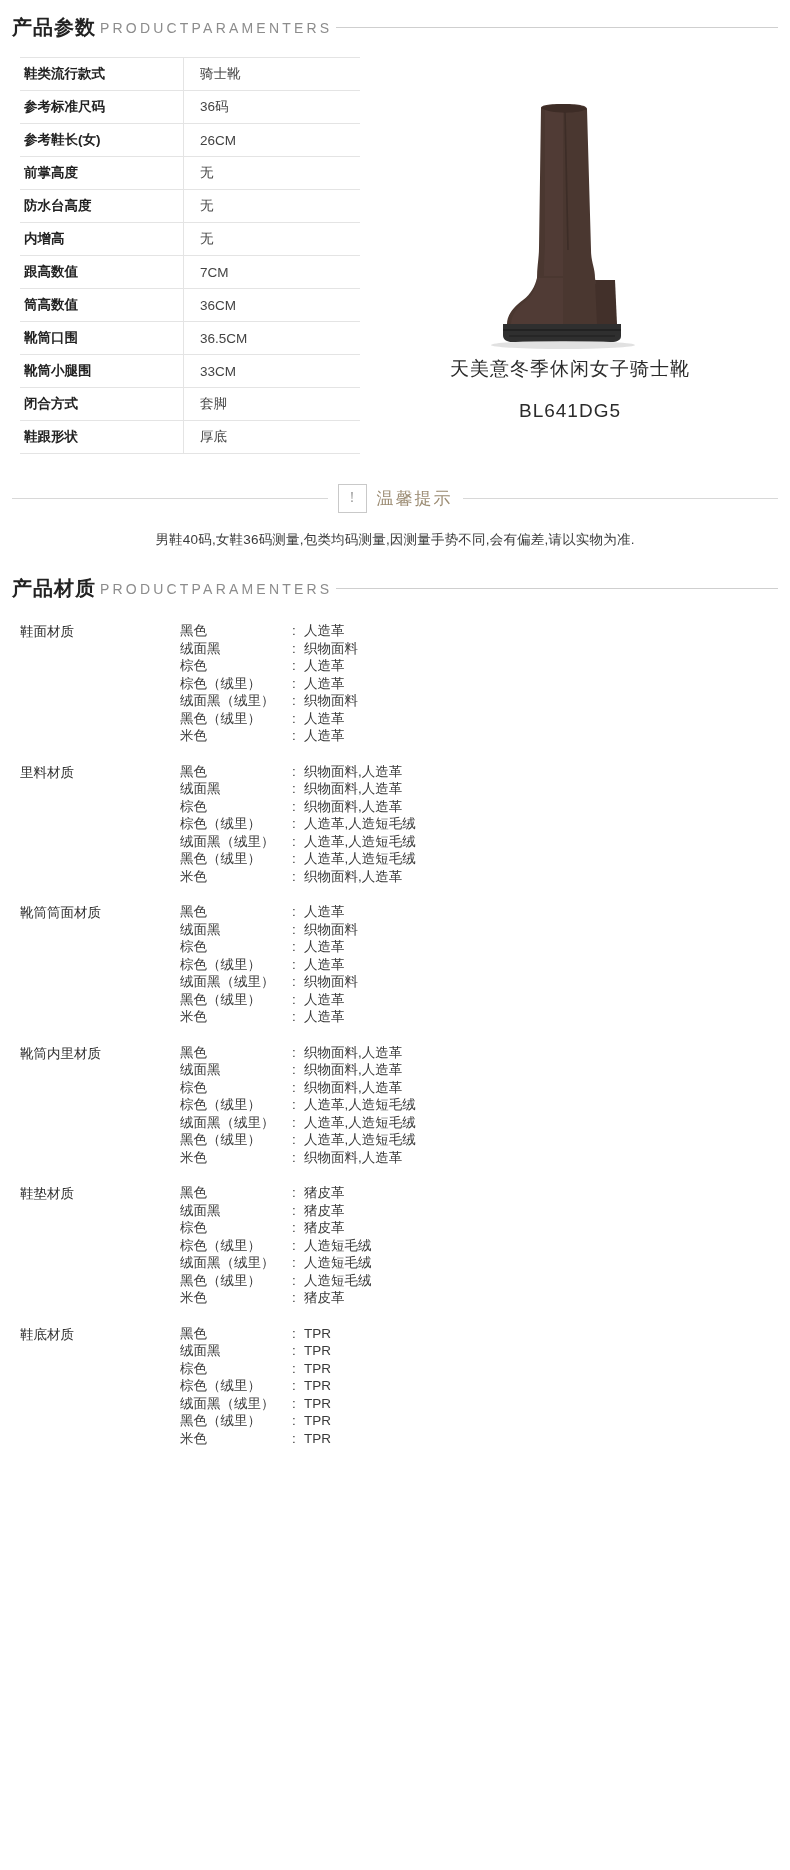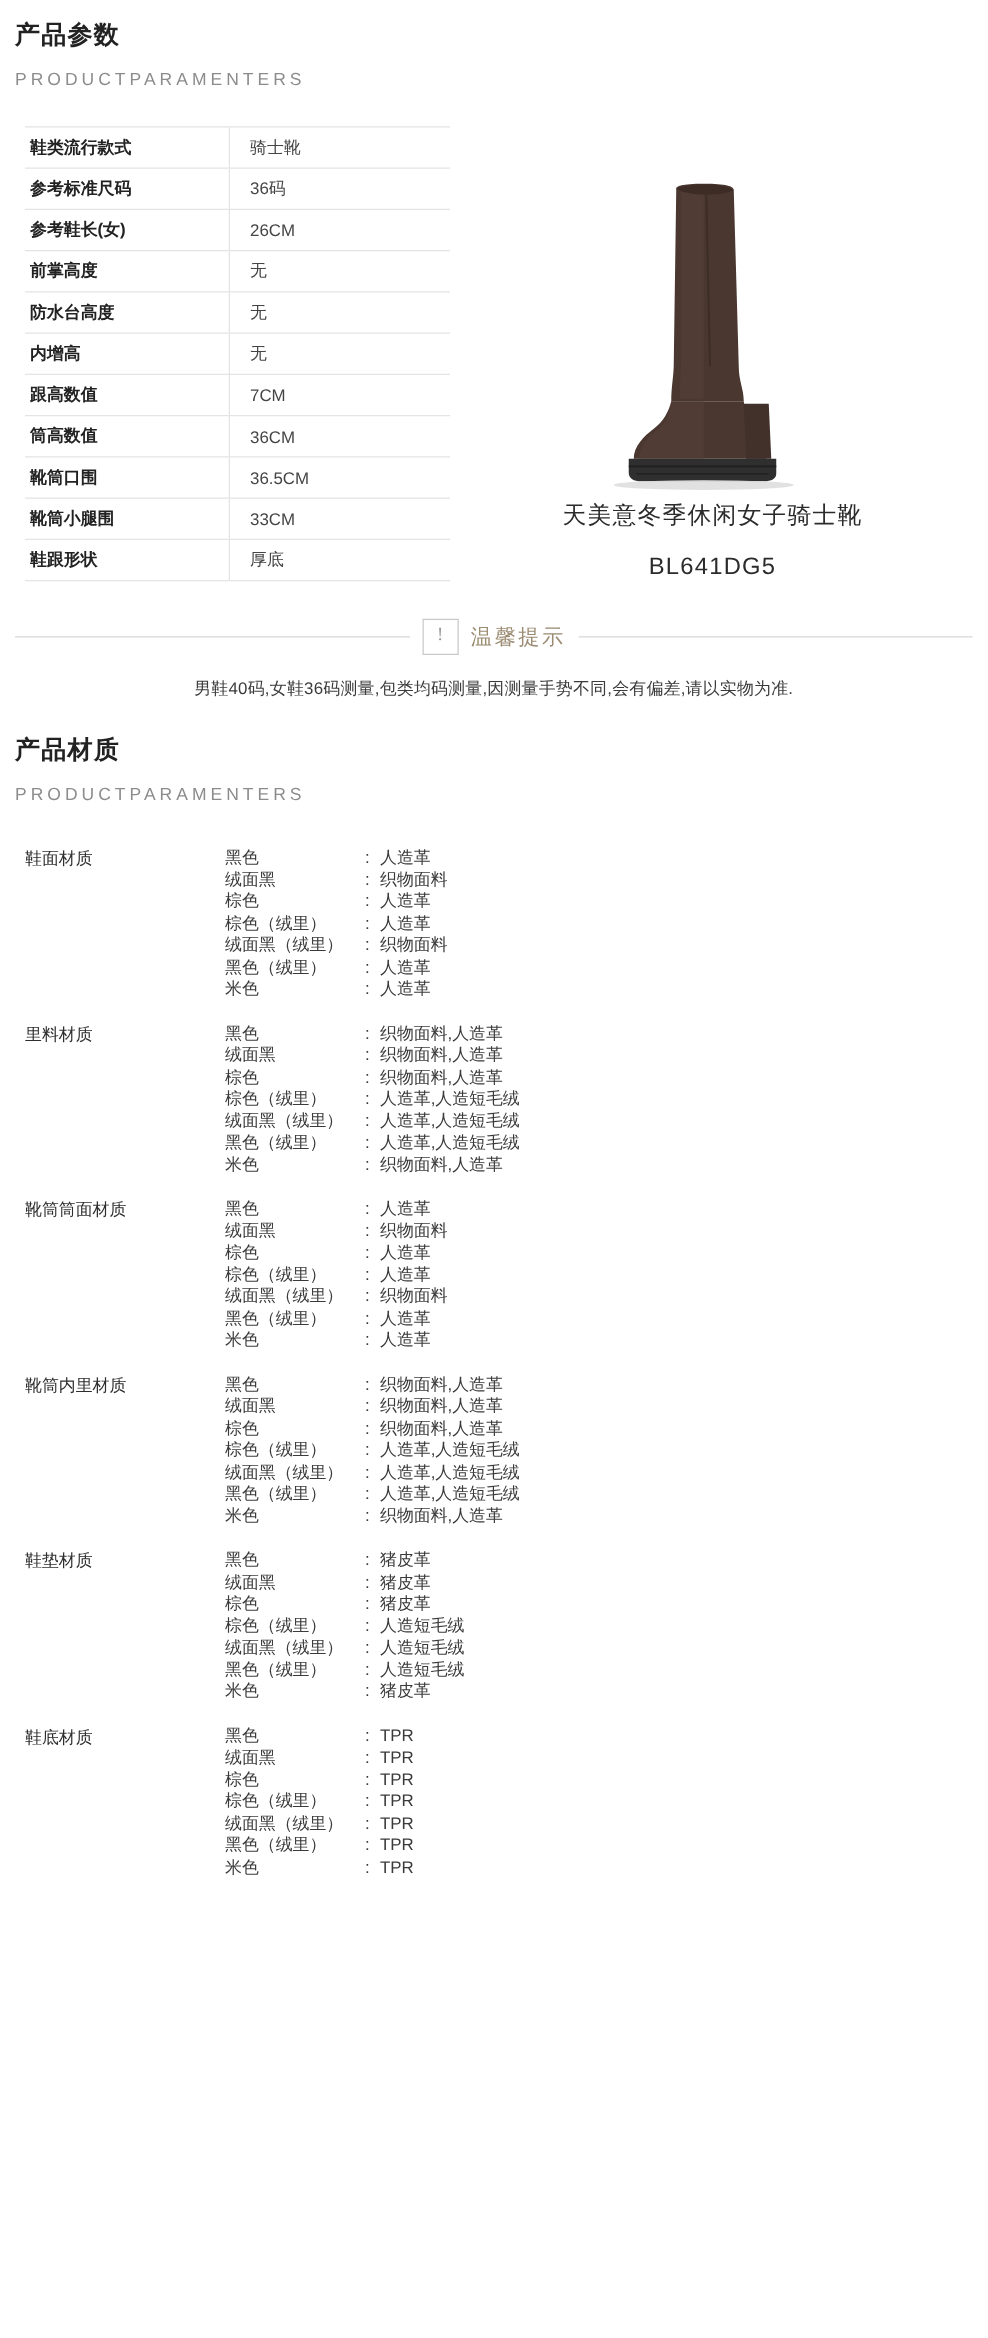--- a/index.html
+++ b/index.html
@@ -19,24 +19,23 @@
     width: 790px;
     min-height: 1870px;
     background: #fff;
     box-sizing: border-box;
     padding: 0 10px;
   }
 
   
   .sec-head {
     display: flex;
-    align-items: flex-start;
-    gap: 14px;
+    align-items: center;
+    gap: 4px;
     padding: 0 2px;
-    flex-direction: column;
   }
   .sec-head .cn {
     font-size: 20px;
     font-weight: bold;
     color: #222;
     letter-spacing: 1px;
     white-space: nowrap;
   }
   .sec-head .en {
     font-size: 14px;
@@ -47,21 +46,21 @@
   .sec-head .rule {
     flex: 1;
     height: 1px;
     background: #cfcfcf;
   }
   #sec-params-head { padding-top: 14px; }
 
   
   .params-wrap {
     display: flex;
-    align-items: flex-end;
+    align-items: center;
     margin-top: 16px;
   }
   .param-table {
     width: 340px;
     border-collapse: collapse;
     margin-left: 10px;
     flex: none;
   }
   .param-table tr {
     border-bottom: 1px solid #e4e4e4;
@@ -237,20 +236,24 @@
         </tr>
         <tr>
           <td class="k">靴筒口围</td>
           <td class="v">36.5CM</td>
         </tr>
         <tr>
           <td class="k">靴筒小腿围</td>
           <td class="v">33CM</td>
         </tr>
         <tr>
+          <td class="k">闭合方式</td>
+          <td class="v">套脚</td>
+        </tr>
+        <tr>
           <td class="k">鞋跟形状</td>
           <td class="v">厚底</td>
         </tr>
       </tbody>
     </table>
 
     <div class="product-col">
       <div class="boot-img">
         <svg viewBox="0 0 250 250" width="250" height="250" aria-hidden="true">
 

